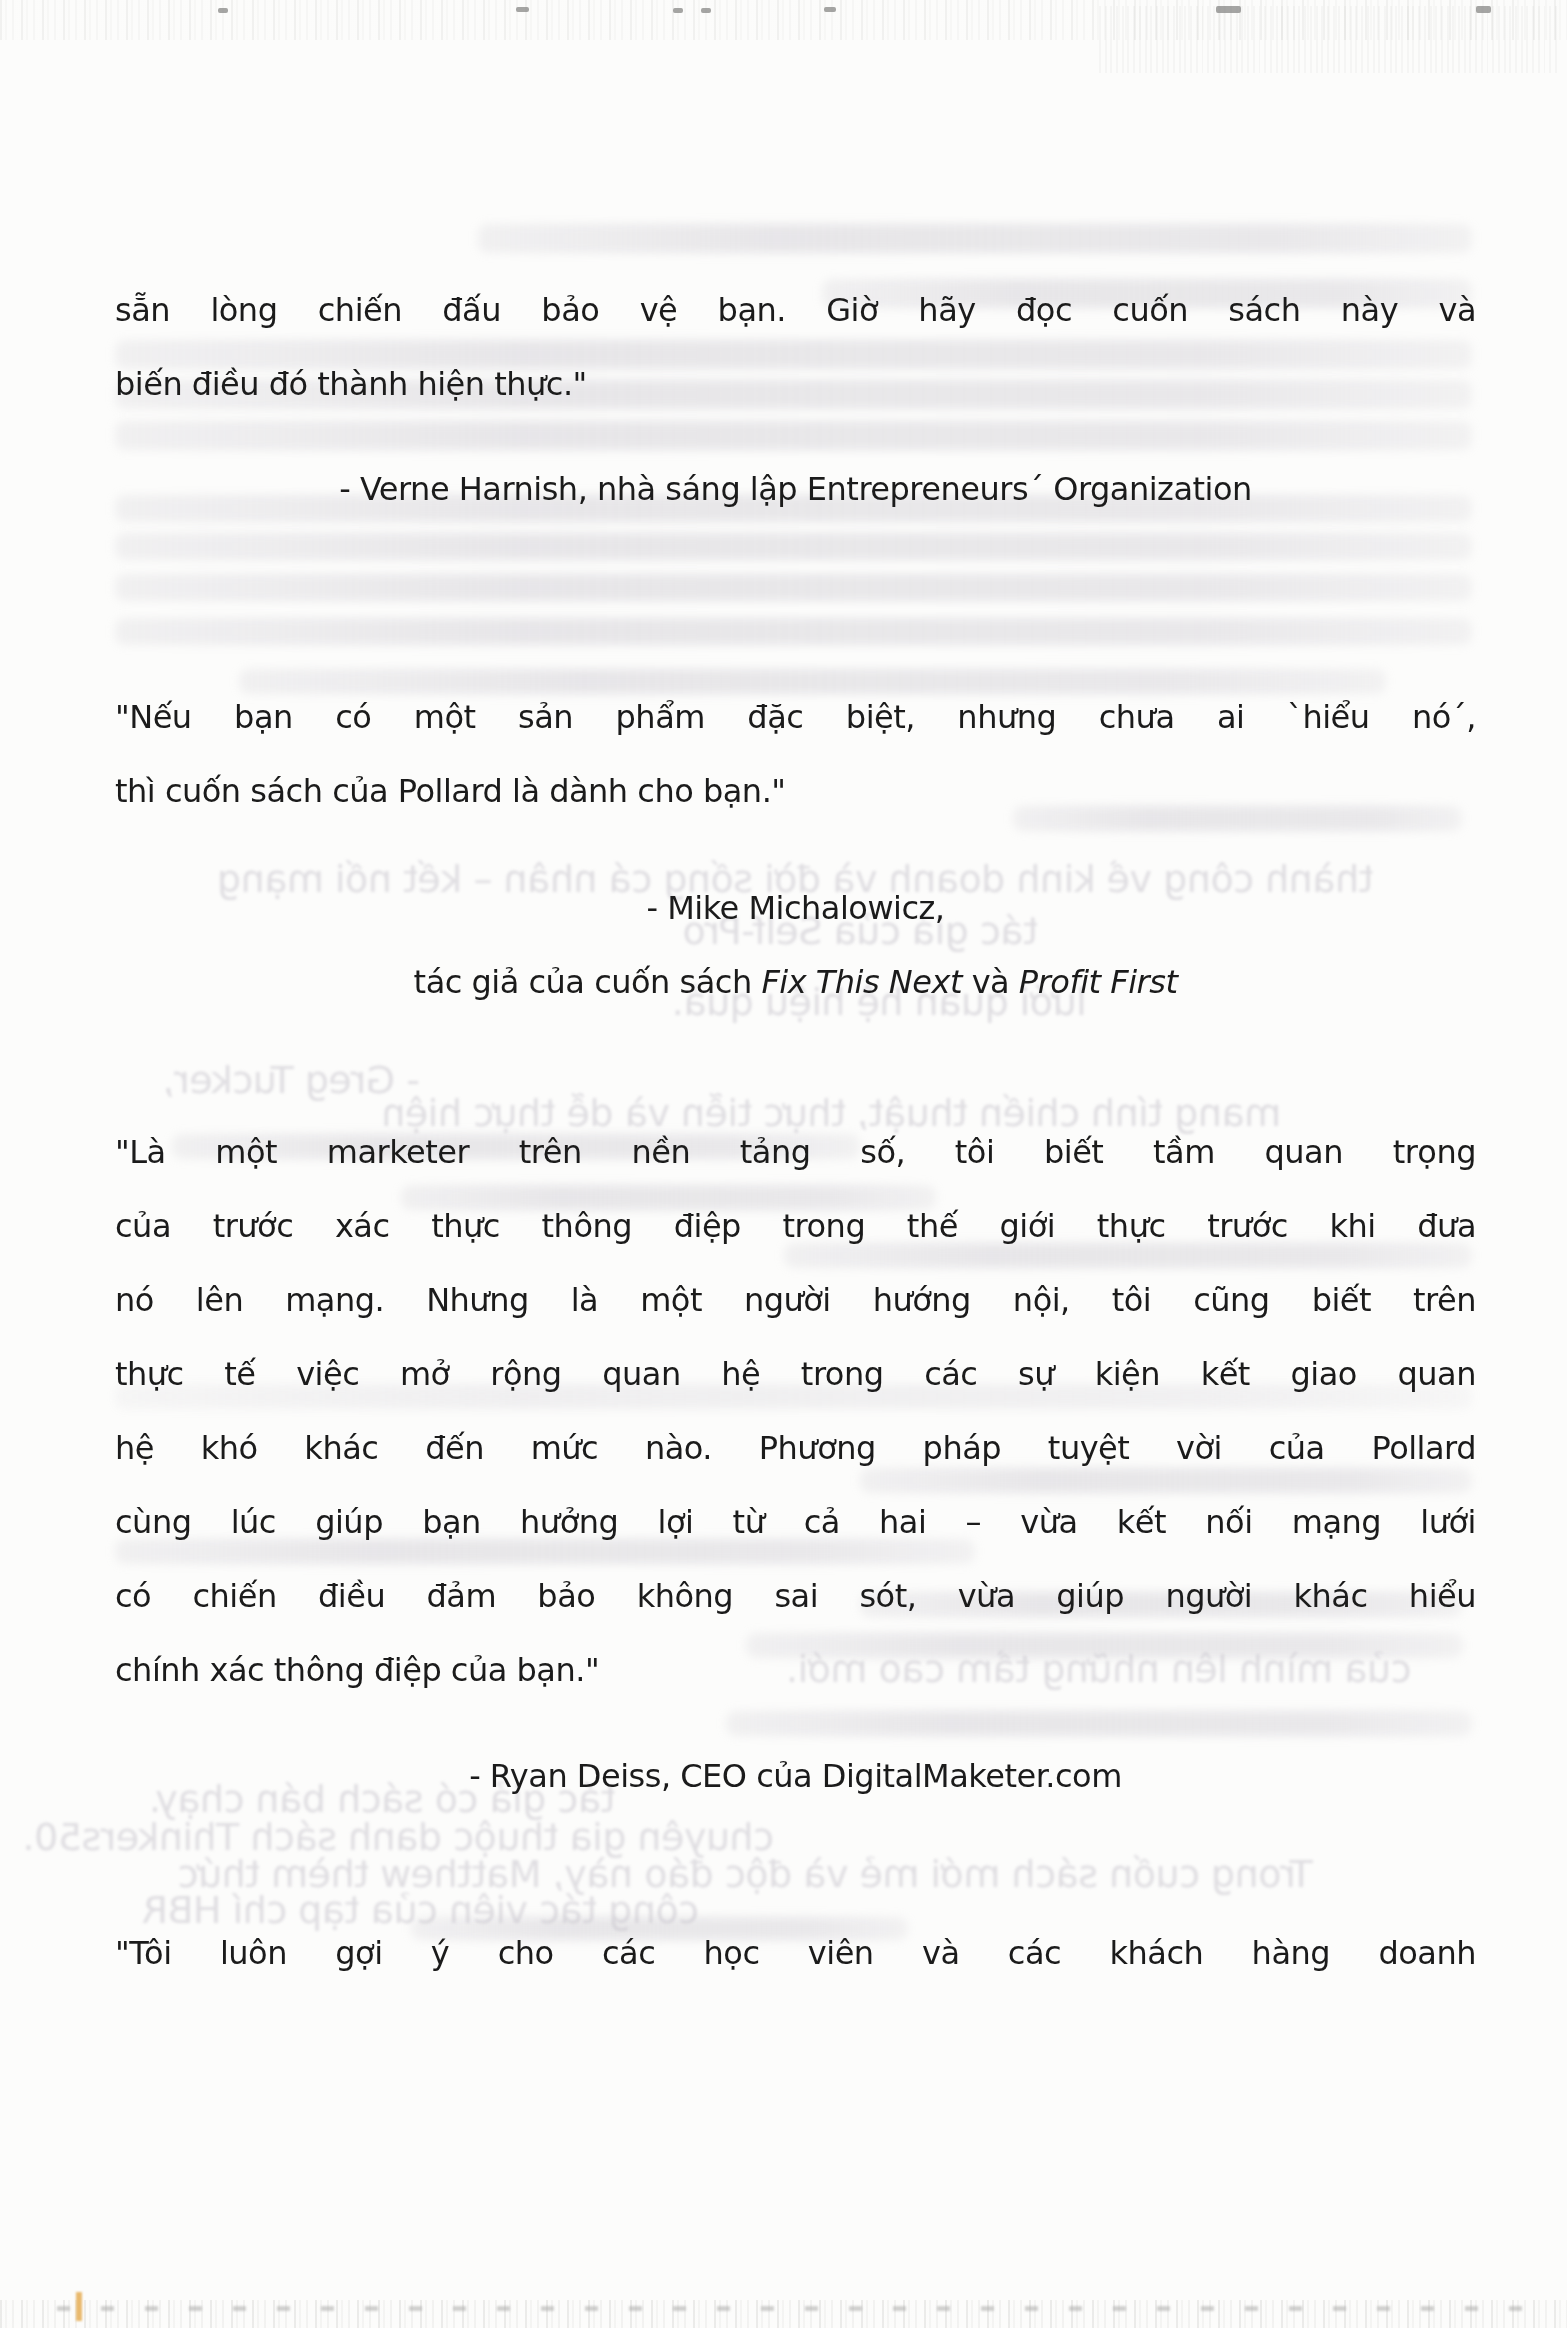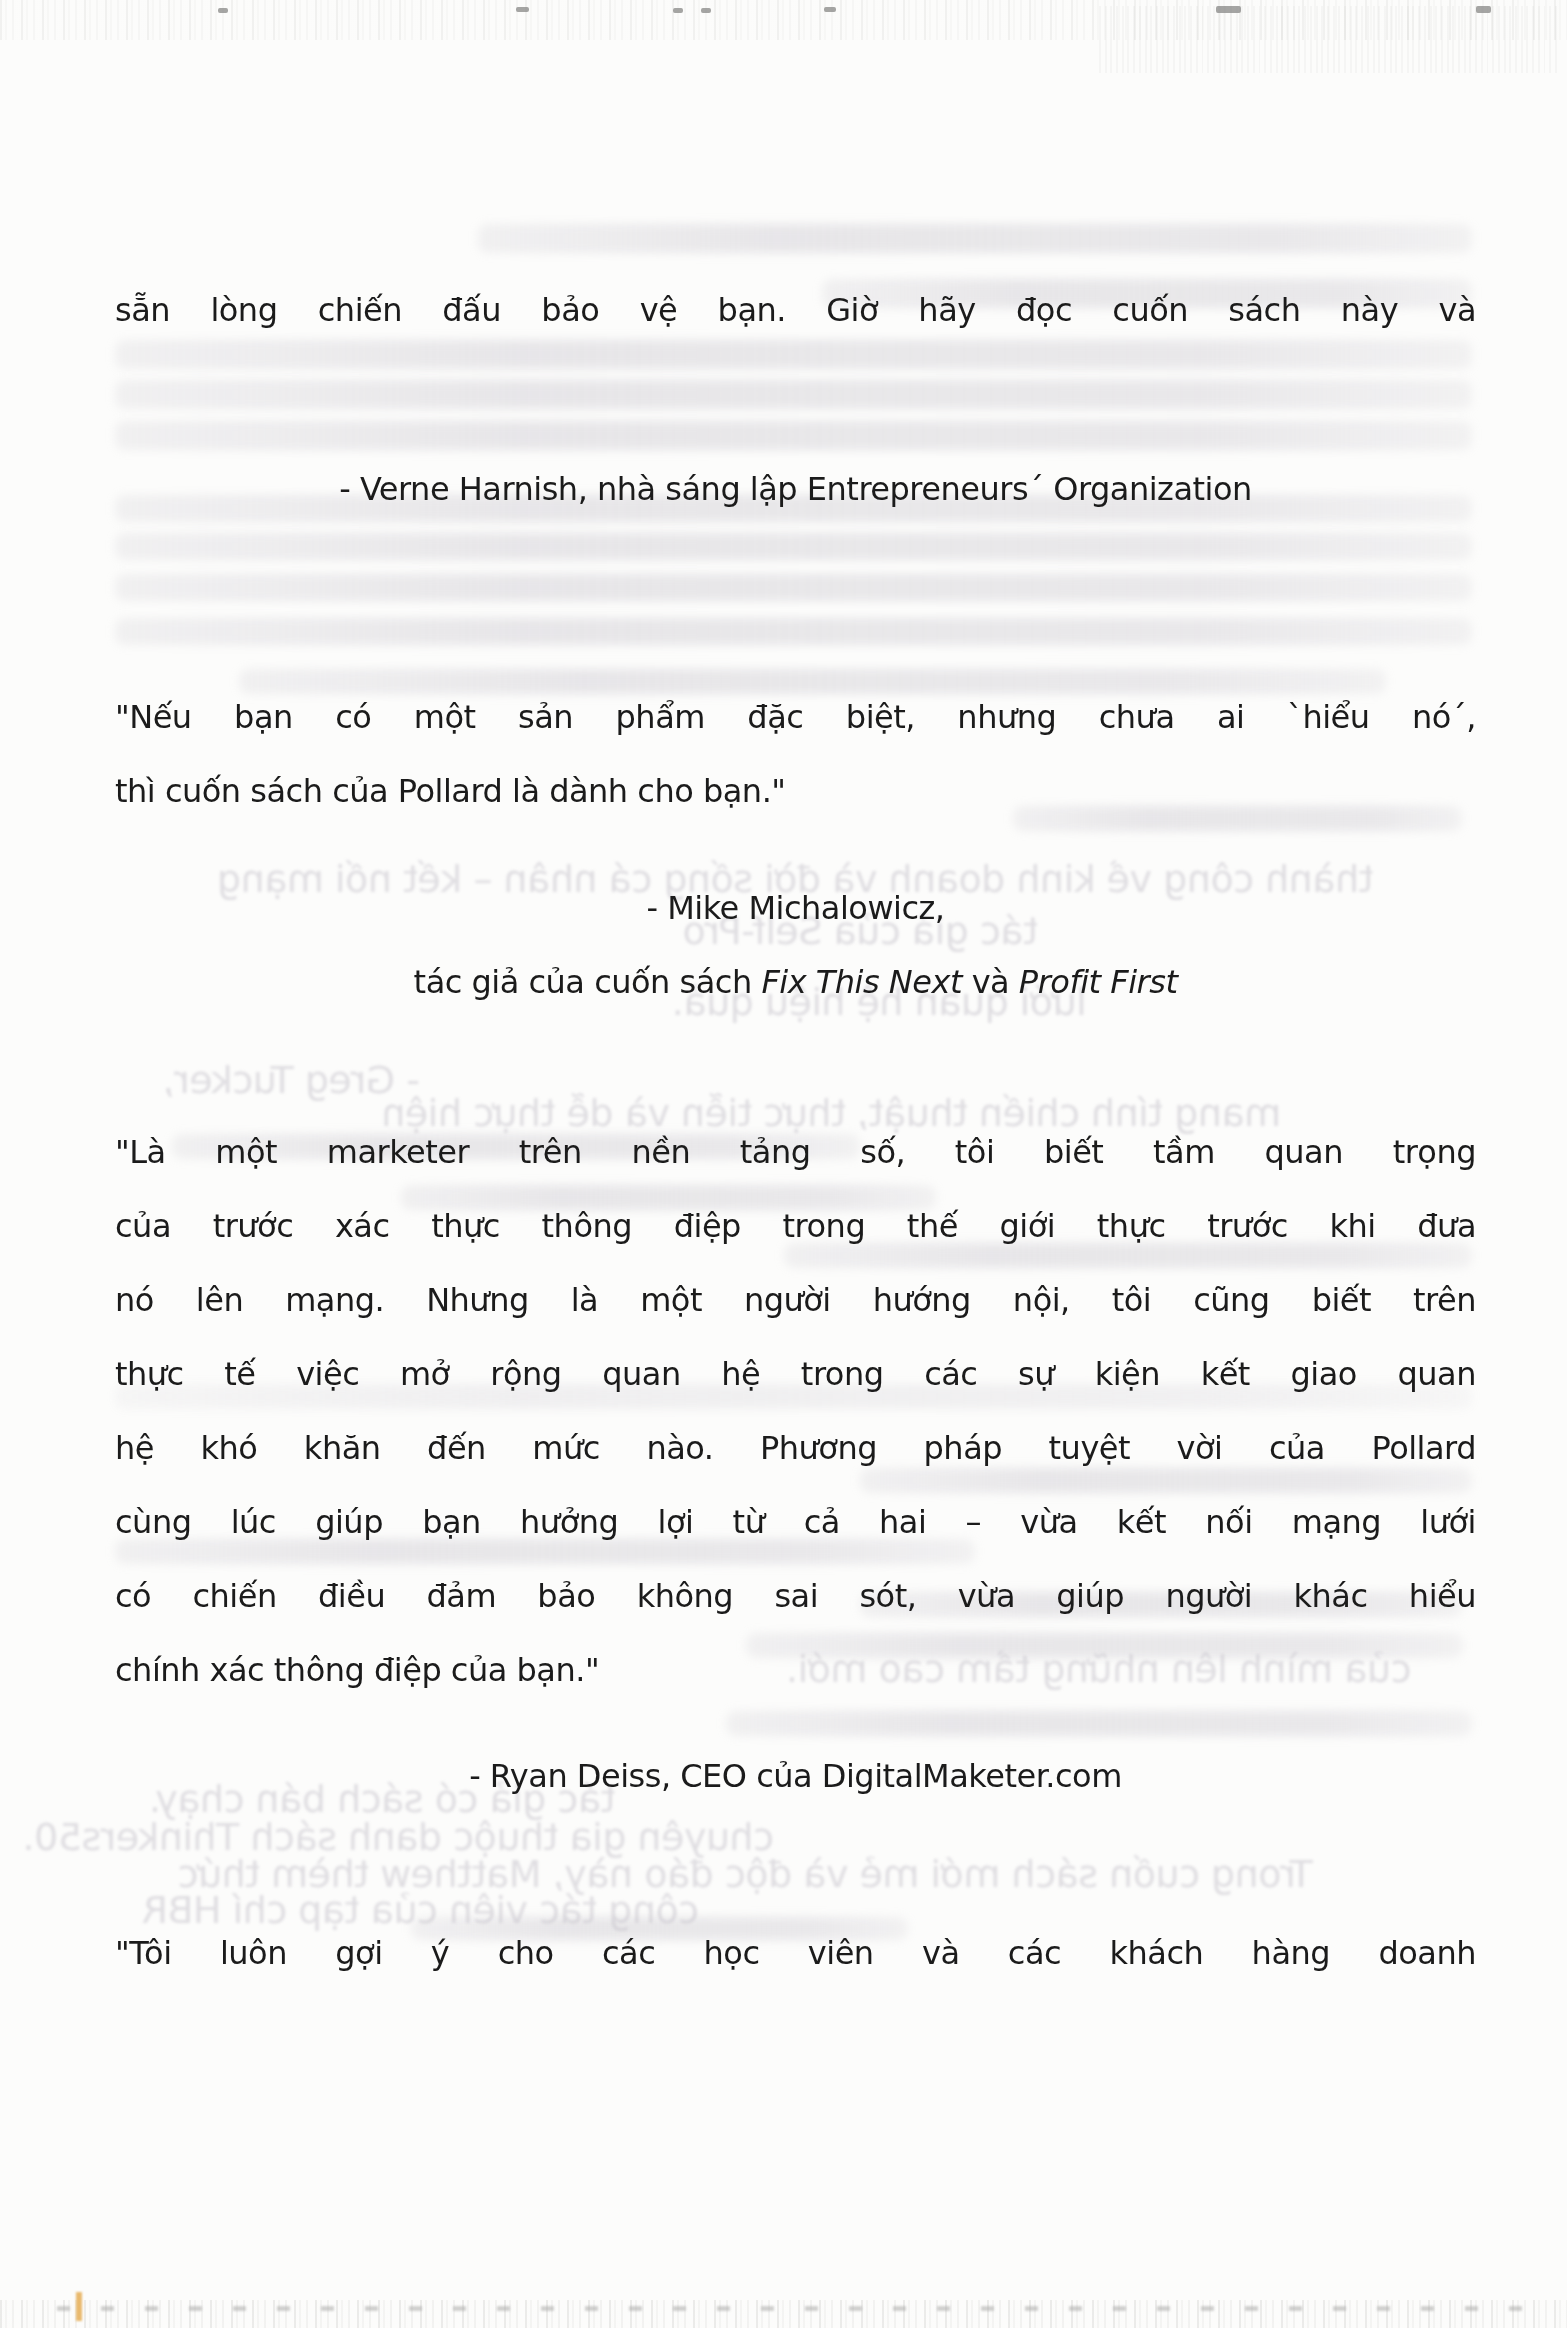--- a/index.html
+++ b/index.html
@@ -97,20 +97,21 @@
   <div class="ghost" style="left:134px;top:1059px;width:315px;">- Greg Tucker,</div>
   <div class="ghost" style="left:191px;top:1092px;width:1281px;">mang tính chiến thuật, thực tiễn và dễ thực hiện</div>
   <div class="ghost" style="left:726px;top:1648px;width:746px;">của mình lên những tầm cao mới.</div>
   <div class="ghost" style="left:115px;top:1778px;width:535px;">tác giả có sách bán chạy.</div>
   <div class="ghost" style="left:220px;top:1816px;width:554px;">chuyên gia thuộc danh sách Thinkers50.</div>
   <div class="ghost" style="left:124px;top:1853px;width:1243px;">Trong cuốn sách mới mẻ và độc đáo này, Matthew thèm thức</div>
   <div class="ghost" style="left:124px;top:1889px;width:593px;">công tác viên của tạp chí HBR</div>
 
   <div class="block" style="top:273px;">
     <div class="line just">sẵn lòng chiến đấu bảo vệ bạn. Giờ hãy đọc cuốn sách này và</div>
+    <div class="line left">biến điều đó thành hiện thực."</div>
   </div>
 
   <div class="block" style="top:452px;">
     <div class="line attr">- Verne Harnish, nhà sáng lập Entrepreneurs´ Organization</div>
   </div>
 
   <div class="block" style="top:680px;">
     <div class="line just">"Nếu bạn có một sản phẩm đặc biệt, nhưng chưa ai `hiểu nó´,</div>
     <div class="line left">thì cuốn sách của Pollard là dành cho bạn."</div>
   </div>
@@ -118,21 +119,21 @@
   <div class="block" style="top:871px;">
     <div class="line attr">- Mike Michalowicz,</div>
     <div class="line attr"><span>tác giả của cuốn sách </span><span class="bk">Fix This Next</span><span> và </span><span class="bk">Profit First</span></div>
   </div>
 
   <div class="block" style="top:1115px;">
     <div class="line just">"Là một marketer trên nền tảng số, tôi biết tầm quan trọng</div>
     <div class="line just">của trước xác thực thông điệp trong thế giới thực trước khi đưa</div>
     <div class="line just">nó lên mạng. Nhưng là một người hướng nội, tôi cũng biết trên</div>
     <div class="line just">thực tế việc mở rộng quan hệ trong các sự kiện kết giao quan</div>
-    <div class="line just">hệ khó khăn đến mức nào. Phương pháp tuyệt vời của Pollard</div>
+    <div class="line just">hệ khó khác đến mức nào. Phương pháp tuyệt vời của Pollard</div>
     <div class="line just">cùng lúc giúp bạn hưởng lợi từ cả hai – vừa kết nối mạng lưới</div>
     <div class="line just">có chiến điều đảm bảo không sai sót, vừa giúp người khác hiểu</div>
     <div class="line left">chính xác thông điệp của bạn."</div>
   </div>
 
   <div class="block" style="top:1739px;">
     <div class="line attr">- Ryan Deiss, CEO của DigitalMaketer.com</div>
   </div>
 
   <div class="block" style="top:1916px;">

